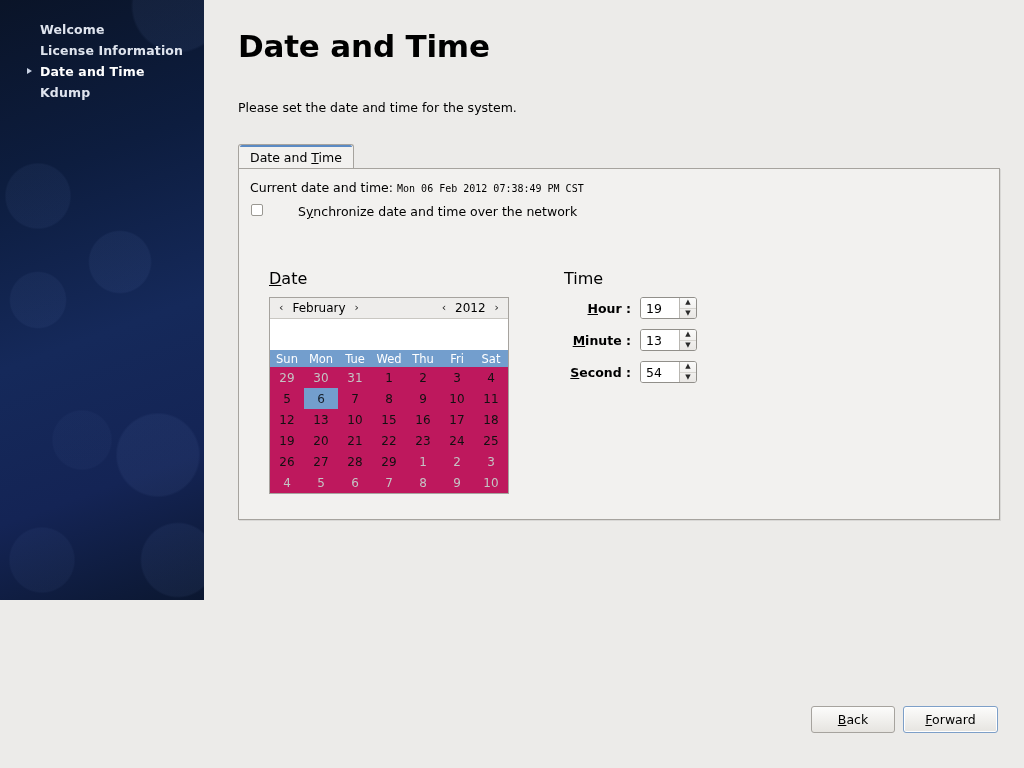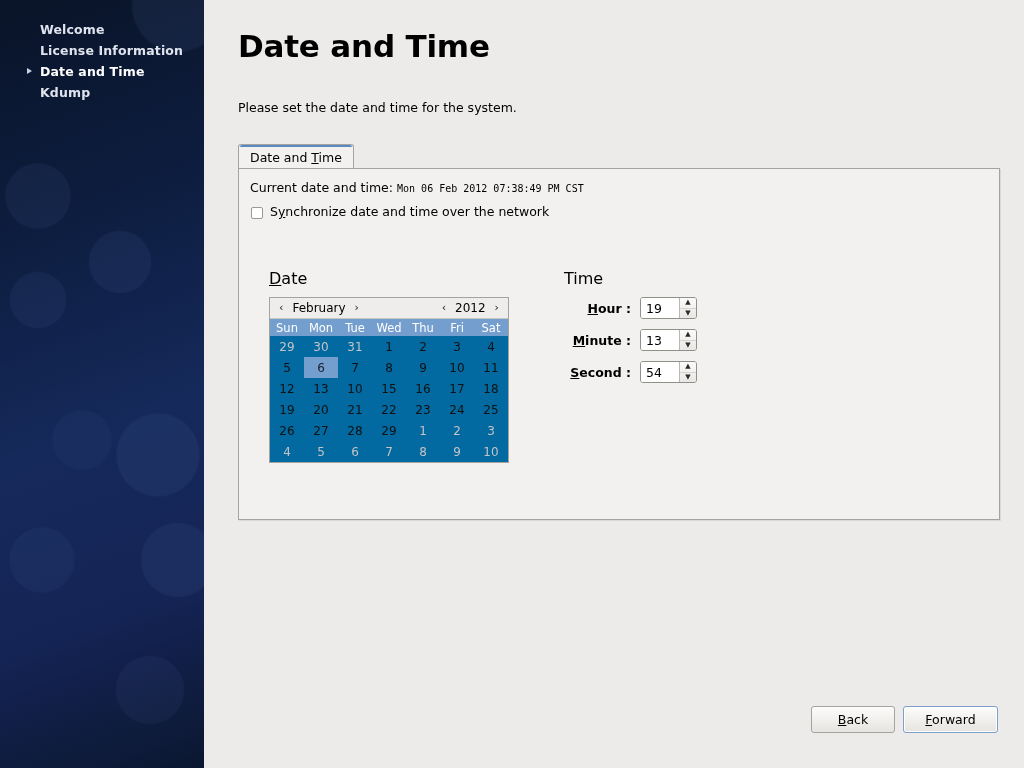--- a/index.html
+++ b/index.html
@@ -21,21 +21,21 @@
     position: relative;
     width: 1024px;
     height: 768px;
   }
 
   
   #sidebar {
     position: absolute;
     left: 0; top: 0;
     width: 204px;
-    height: 768px;
+    height: 600px;
     background:
       radial-gradient(circle 62px at 178px 6px,   rgba(120,150,215,0.085) 0%, rgba(120,150,215,0.085) 72%, rgba(120,150,215,0) 76%),
       radial-gradient(circle 44px at 38px 196px,  rgba(120,150,215,0.070) 0%, rgba(120,150,215,0.070) 72%, rgba(120,150,215,0) 76%),
       radial-gradient(circle 42px at 120px 262px, rgba(120,150,215,0.075) 0%, rgba(120,150,215,0.075) 72%, rgba(120,150,215,0) 76%),
       radial-gradient(circle 38px at 38px 300px,  rgba(120,150,215,0.065) 0%, rgba(120,150,215,0.065) 72%, rgba(120,150,215,0) 76%),
       radial-gradient(circle 56px at 158px 455px, rgba(120,150,215,0.080) 0%, rgba(120,150,215,0.080) 72%, rgba(120,150,215,0) 76%),
       radial-gradient(circle 40px at 82px 440px,  rgba(120,150,215,0.045) 0%, rgba(120,150,215,0.045) 72%, rgba(120,150,215,0) 76%),
       radial-gradient(circle 50px at 178px 560px, rgba(120,150,215,0.075) 0%, rgba(120,150,215,0.075) 72%, rgba(120,150,215,0) 76%),
       radial-gradient(circle 44px at 42px 560px,  rgba(120,150,215,0.060) 0%, rgba(120,150,215,0.060) 72%, rgba(120,150,215,0) 76%),
       radial-gradient(circle 46px at 150px 690px, rgba(120,150,215,0.060) 0%, rgba(120,150,215,0.060) 72%, rgba(120,150,215,0) 76%),
@@ -136,22 +136,23 @@
   #current-line .mono {
     font-family: "DejaVu Sans Mono", "Liberation Mono", monospace;
     font-size: 10px;
     padding-left: 4px;
   }
 
   #sync-row {
     position: absolute;
     left: 12px; top: 35px;
     display: flex;
-    align-items: flex-end;
-    font-size: 12.5px;
+    align-items: flex-start;
+    font-size: 12.5px;
+    gap: 28px;
   }
   .checkbox {
     width: 12px; height: 12px;
     background: #ffffff;
     border: 1px solid #9a9892;
     border-radius: 2px;
     margin-right: 7px;
     box-sizing: border-box;
   }
 
@@ -203,37 +204,38 @@
   }
   .cal-nav-label {
     padding: 0 5px;
     font-size: 12px;
     color: #000;
   }
   #cal-table {
     width: 100%;
     border-collapse: collapse;
     table-layout: fixed;
+    margin-top: 31px;
   }
   #cal-table th {
     background: #739ecd;
     color: #ffffff;
     font-weight: normal;
     font-size: 11.5px;
     height: 17px;
     padding: 0;
     text-align: center;
   }
   #cal-table td {
     height: 21px;
     padding: 0;
     text-align: center;
     font-size: 12px;
     color: #111111;
-    background: #0369a1;
+    background: #be185d;
   }
   #cal-table td.other { color: #c4c4c4; }
   #cal-table td.sel {
     background: #739ecd;
     color: #16202c;
   }
 
   
   .time-row {
     display: flex;

